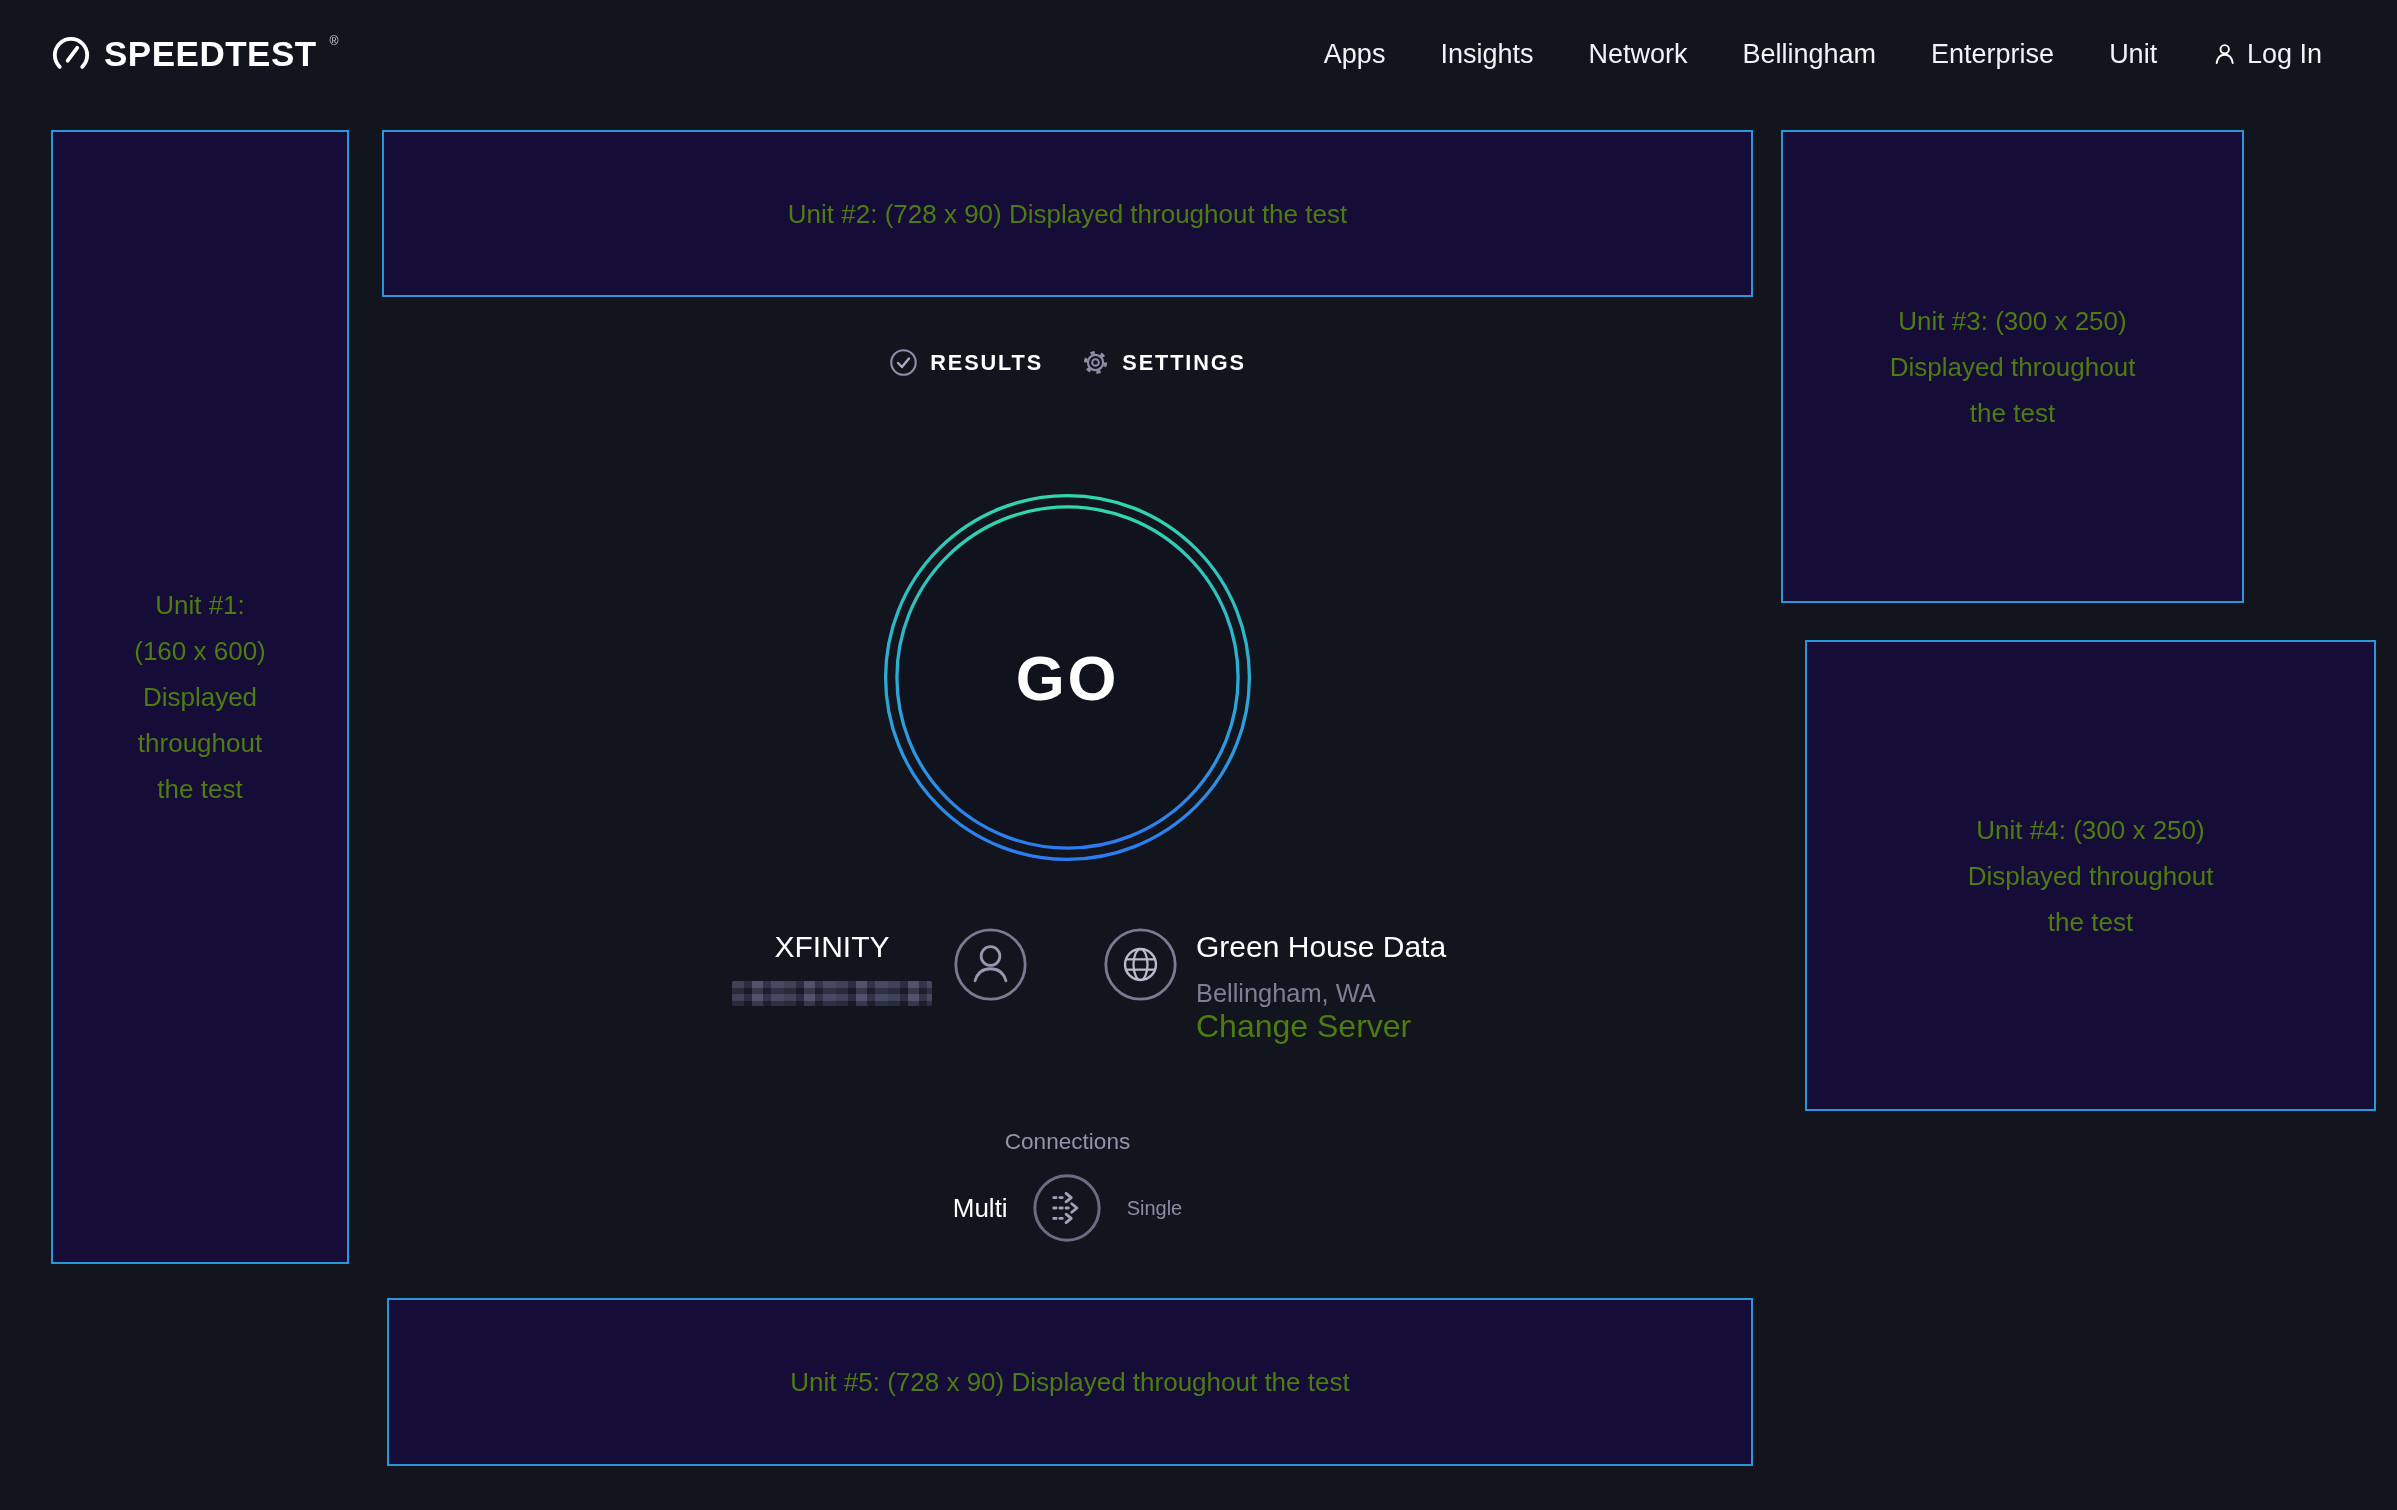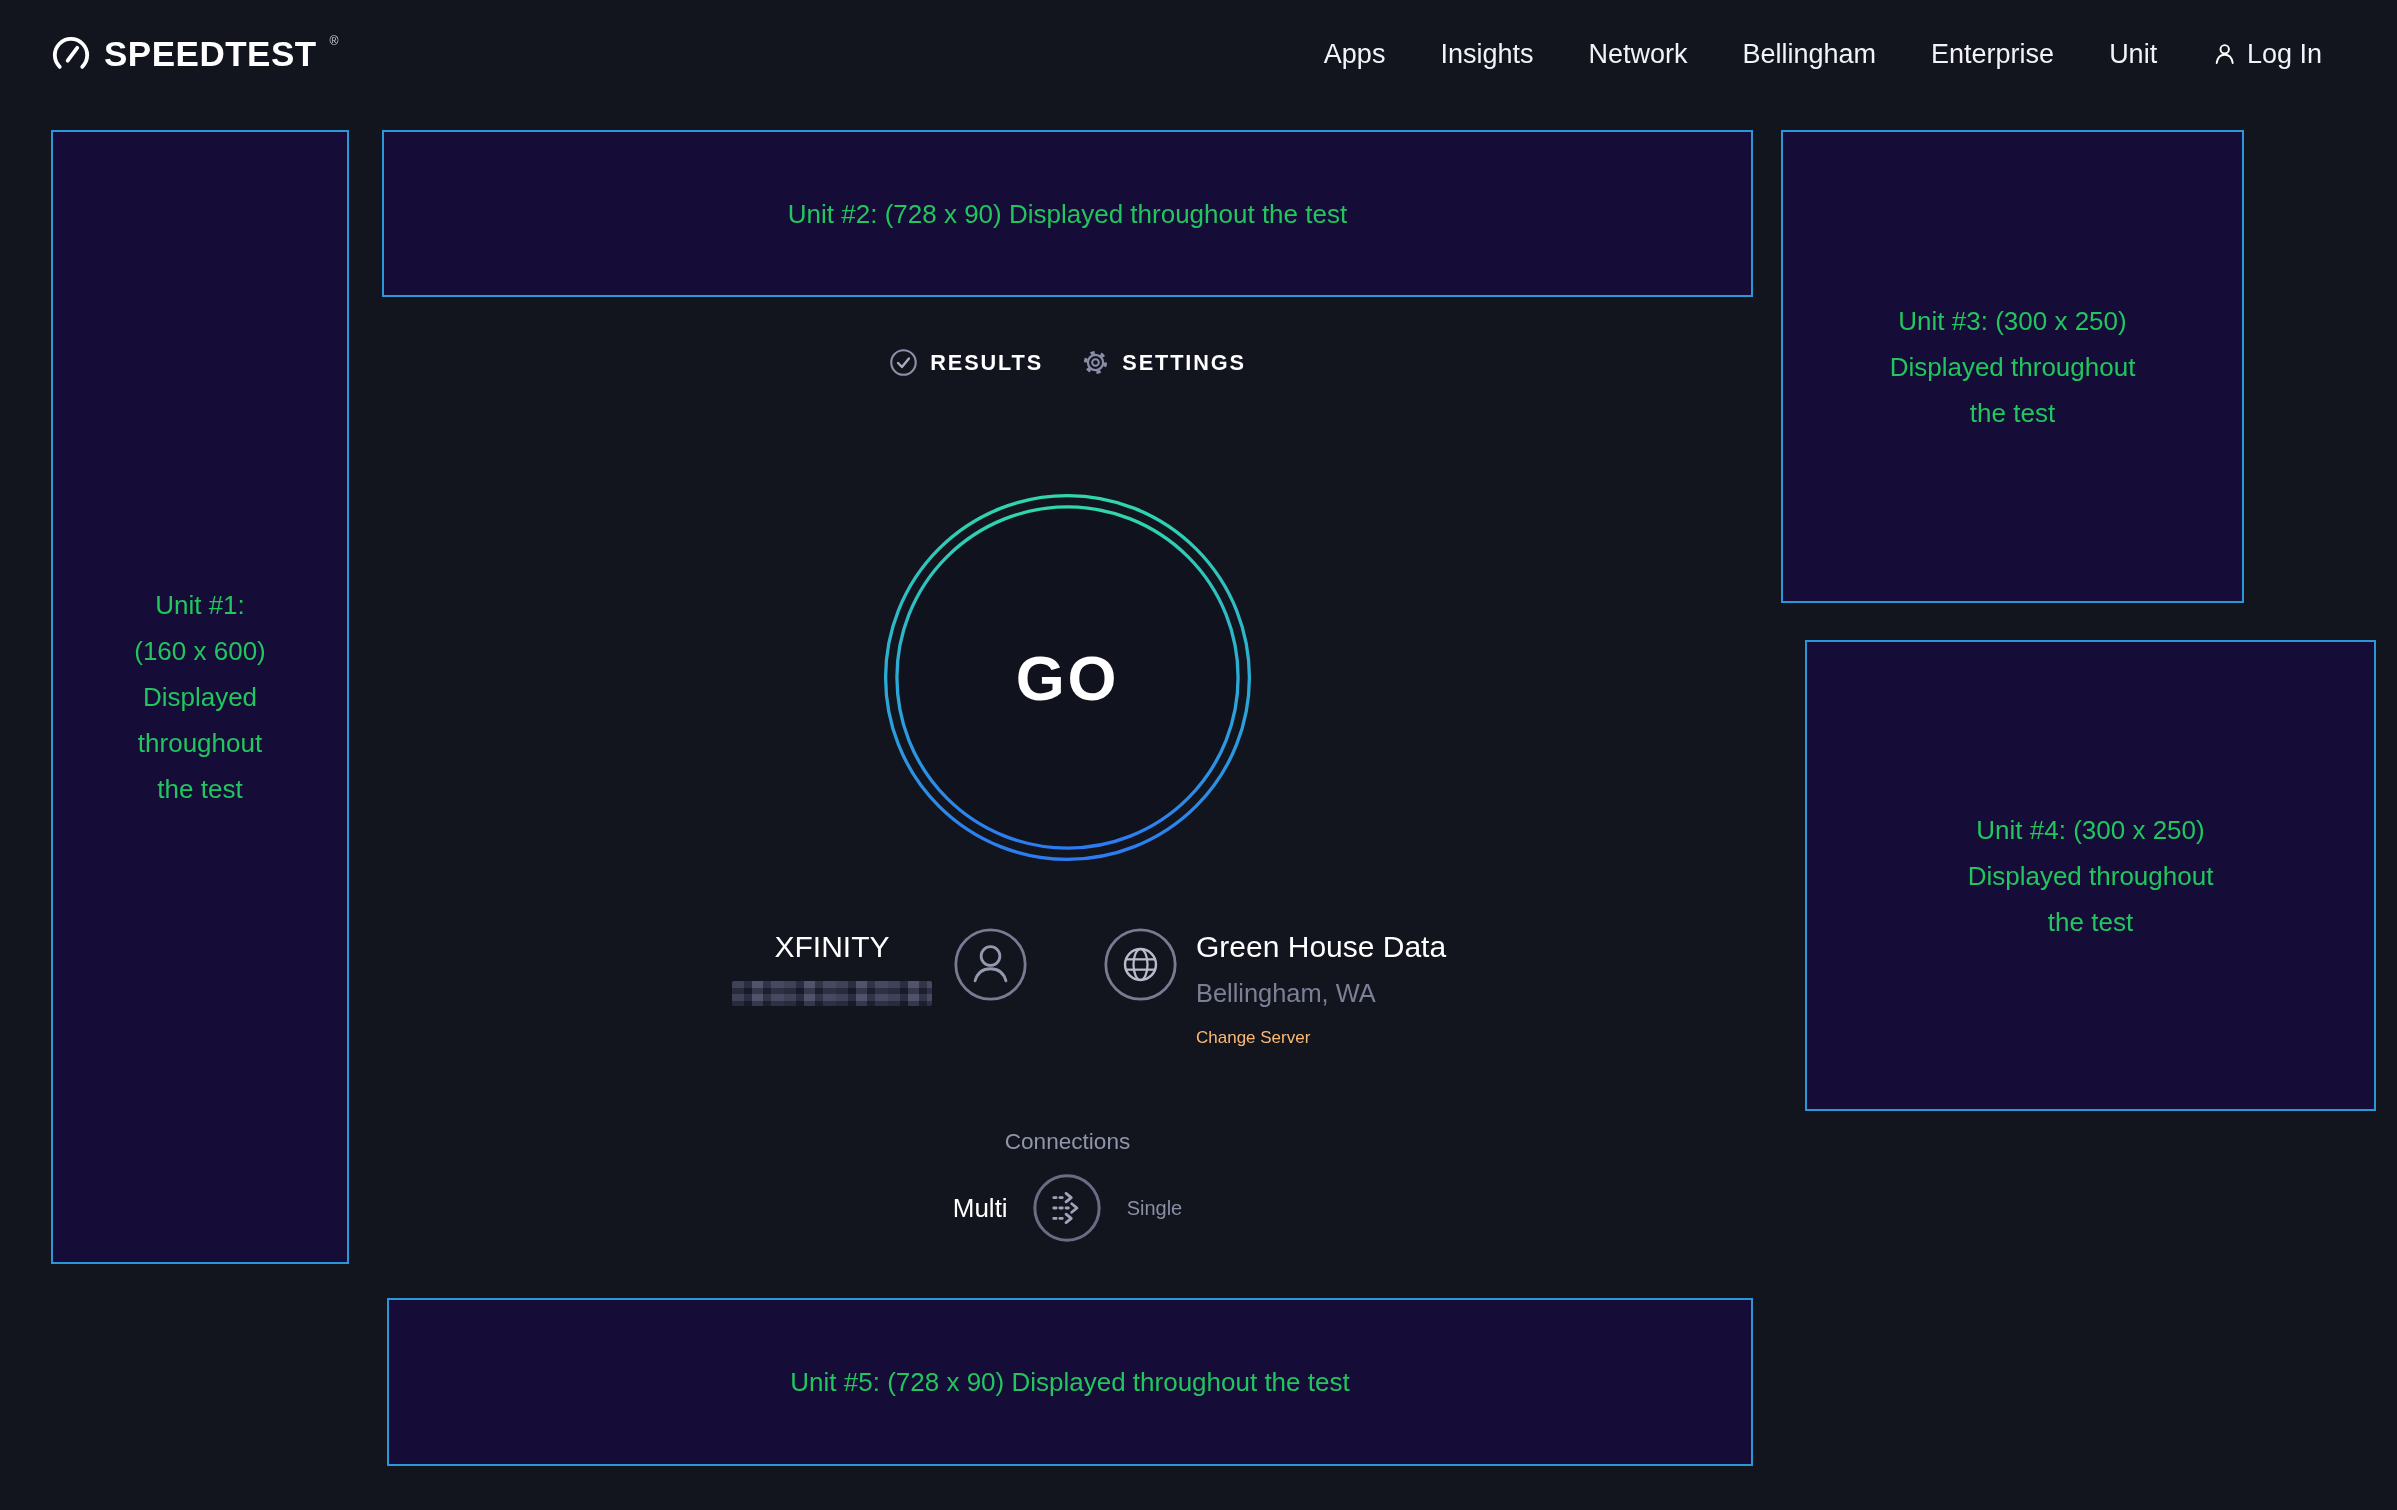--- a/index.html
+++ b/index.html
@@ -15,21 +15,21 @@
   .logo svg { margin-top:1.9px; }
   .logo-text { font-size:35px; font-weight:700; letter-spacing:0.5px; color:#fff; line-height:41px; }
   .logo-tm { font-size:12.2px; color:#cfd1dc; margin-top:0.9px; }
   .menu { display:flex; align-items:center; gap:55px;margin-left:28px; }
   .menu a { color:#f2f3f8; font-size:27px; text-decoration:none; cursor:pointer; }
   .login { display:flex; align-items:center; gap:9.4px; }
 
   
   .ad { position:absolute; background:#160c38; border:2.8px solid #2b97d8;
         display:flex; align-items:center; justify-content:center; text-align:center;
-        font-size:26px; line-height:46px; color:#22c55e; white-space:pre-line; cursor:pointer; }
+        font-size:26px; line-height:46px; color:#4d7c0f; white-space:pre-line; cursor:pointer; }
   .ad-u1 { left:51px;   top:130px;  width:298px;  height:1134px; }
   .ad-u2 { left:382px;  top:130px;  width:1371px; height:167px;  }
   .ad-u3 { left:1781px; top:130px;  width:463px;  height:473px;  }
   .ad-u4 { left:1781px; top:640px;  width:571px;  height:471px;margin-left:24px;  }
   .ad-u5 { left:387px;  top:1298px; width:1366px; height:168px;  }
 
   
   .tabs { position:absolute; left:785px; top:339px; width:565px; height:47px;
           display:flex; align-items:center; justify-content:center; gap:38px; }
   .tab { display:flex; align-items:center; gap:12.2px; cursor:pointer; }
@@ -49,21 +49,21 @@
       background:
         repeating-linear-gradient(90deg,#3c4057 0 12.2px,#23253a 12.2px 20px,#515570 20px 31px,#2b2d44 31px 39px,#454963 39px 52px),
         repeating-linear-gradient(180deg,rgba(255,255,255,.06) 0 6.6px,rgba(0,0,0,.25) 6.6px 13px);
       background-blend-mode:overlay; border-radius:1.9px; }
   .round-icon { position:absolute; width:75px; height:75px; }
   .icon-person-circle { left:953px; top:927px; }
   .icon-globe-circle  { left:1103px; top:927px; }
   .server-block { position:absolute; left:1196px; top:930px; }
   .server-name { font-size:30px; font-weight:500; color:#fff;text-align:right; }
   .server-loc  { margin-top:15px; font-size:25.4px; color:#7c8096; }
-  .server-link { margin-top:20px; font-size:17px; color:#fdba74; cursor:pointer; }
+  .server-link { font-size:32px; color:#4d7c0f; cursor:pointer; }
 
   
   .conn-label { position:absolute; left:879px; top:1129px; width:377px;
                 text-align:center; font-size:22.6px; color:#9095ab; }
   .conn-row { position:absolute; left:879px; top:1172px; width:377px; height:72px;
               display:flex; align-items:center; justify-content:center; gap:24.5px; }
   .conn-multi  { font-size:26px; color:#fff; cursor:pointer; }
   .conn-single { font-size:20px; color:#8a8ea4; cursor:pointer; }
   .conn-toggle { width:70px; height:70px; cursor:pointer; }
 </style>

